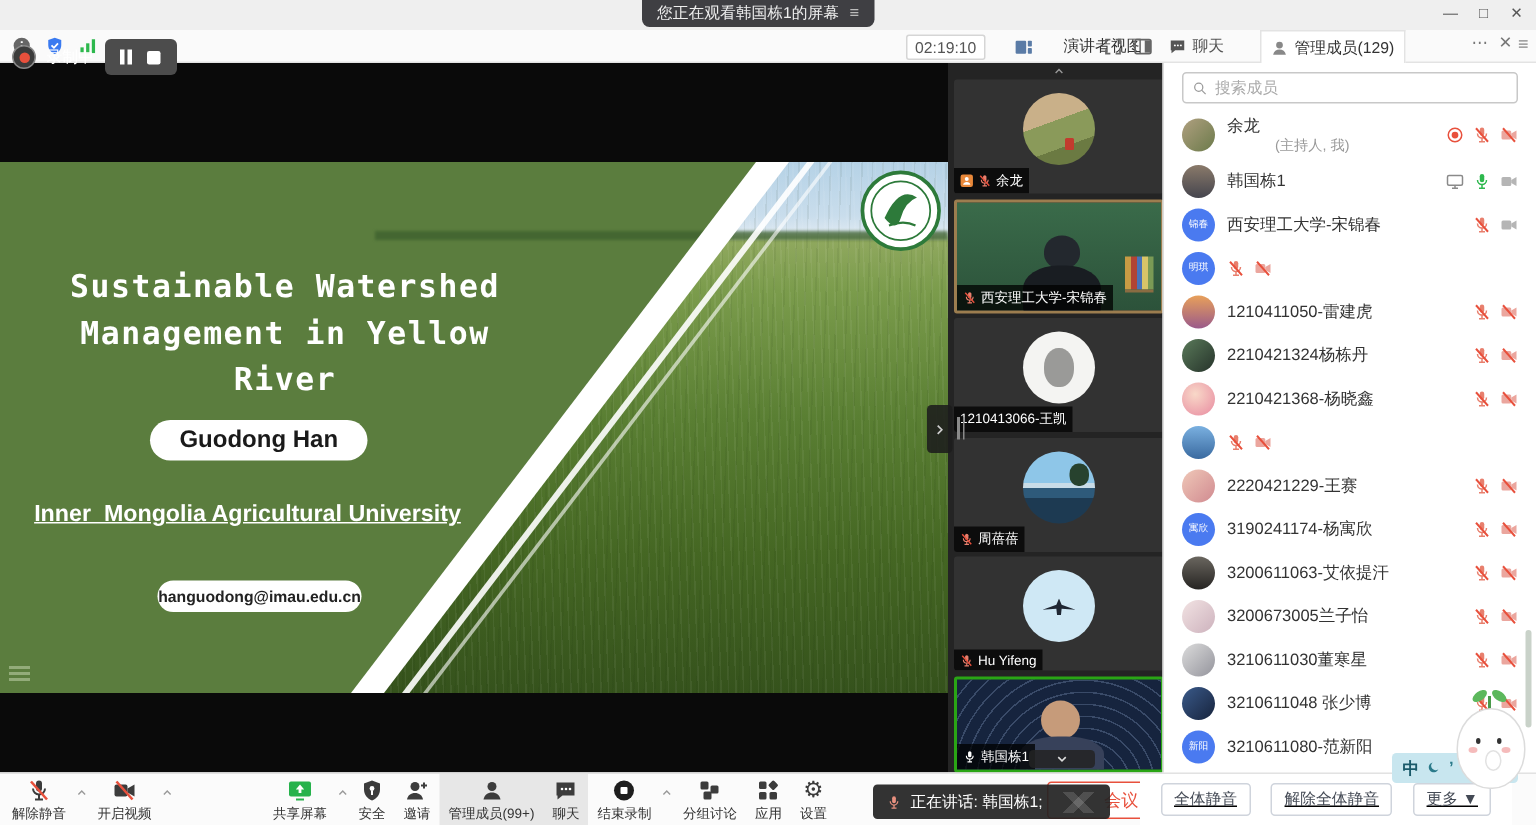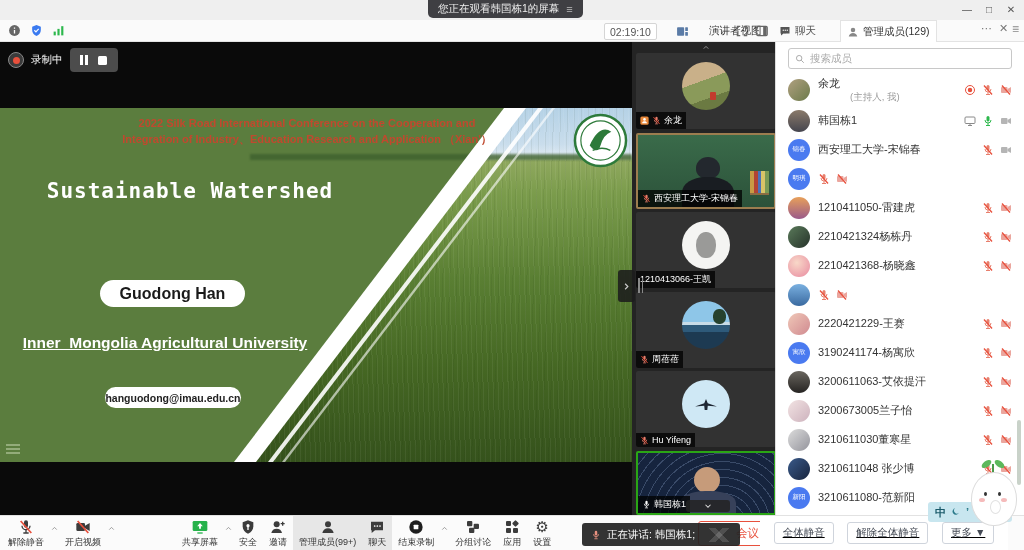--- a/index.html
+++ b/index.html
@@ -50,21 +50,21 @@
     font-family:"DejaVu Sans Mono","Liberation Mono",monospace;font-size:21px;line-height:31px;letter-spacing:1px;z-index:5;}
   #speakerpill{left:100px;top:172px;width:145px;height:27px;background:#fff;border-radius:14px;
     display:flex;align-items:center;justify-content:center;color:#1a1a1a;font-weight:bold;font-size:16px;z-index:5;}
   #affiliation{left:5px;top:226px;width:320px;text-align:center;color:#fff;font-weight:bold;font-size:15.5px;
     text-decoration:underline;white-space:pre;z-index:5;}
   #emailpill{left:105px;top:279px;width:136px;height:21px;background:#fff;border-radius:11px;
     display:flex;align-items:center;justify-content:center;color:#222;font-weight:bold;font-size:10.5px;z-index:5;}
   #slideburger{left:6px;bottom:6px;width:14px;z-index:5;}
   #slideburger i{display:block;height:2px;margin:2px 0;background:rgba(215,230,195,.45);}
   
-  #recbar{left:8px;top:48px;height:24px;display:flex;align-items:center;gap:7px;z-index:10;}
+  #recbar{left:8px;top:26px;height:24px;display:flex;align-items:center;gap:7px;z-index:10;}
   #recdot{width:14px;height:14px;border-radius:50%;background:#3b3b3b;border:1px solid #888;
     display:flex;align-items:center;justify-content:center;}
   #recdot i{width:7px;height:7px;border-radius:50%;background:#e8503c;}
   #reclabel{color:#fff;font-size:10.5px;}
   #recbtns{background:#4c4c4c;border-radius:4px;width:48px;height:24px;display:flex;align-items:center;justify-content:center;gap:10px;}
   #pausebtn{display:flex;gap:2.5px;}#pausebtn i{width:2.5px;height:10px;background:#fff;}
   #stopbtn{width:9px;height:9px;background:#fff;border-radius:1.5px;}
   
   #strip{left:632px;top:42px;width:148px;height:473px;background:#242424;}
   #chevup{left:64px;top:1px;width:20px;height:9px;}
@@ -258,34 +258,31 @@
 <span id="tabclose" class="abs">✕</span>
 <span id="tabmenu" class="abs">≡</span>
 
 <div id="share" class="abs">
   <div id="slide" class="abs">
     <div id="photo" class="abs"></div>
     <div id="treeline" class="abs"></div>
     <div id="stripe-main" class="abs stripe"></div>
     <div id="stripe-thin1" class="abs stripe"></div>
     <div id="stripe-thin2" class="abs stripe"></div>
-    <div id="confline" class="abs">
-      <div>2022 Silk Road International Conference on the Cooperation and</div>
-      <div>Integration of Industry、Education Research and Application （Xian'）</div>
-    </div>
     <div id="slidelogo" class="abs">
       <svg viewBox="0 0 56 56">
         <circle cx="28" cy="28" r="26" fill="#fff" stroke="#2d7a3a" stroke-width="2.5"></circle>
         <circle cx="28" cy="28" r="20" fill="none" stroke="#2d7a3a" stroke-width="1.2"></circle>
         <path d="M17 33 Q27 11 39 19 Q31 22 28 33 Q25 43 17 33" fill="#2d7a3a"></path>
         <path d="M20 38 Q30 34 38 38" fill="none" stroke="#2d7a3a" stroke-width="1.5"></path>
       </svg>
     </div>
     <div id="slidetitle" class="abs">
       <div>Sustainable Watershed</div>
+      <div>Management in Yellow River</div>
     </div>
     <div id="speakerpill" class="abs">
       <span>Guodong Han</span>
     </div>
     <div id="affiliation" class="abs"><span>Inner  Mongolia Agricultural University</span></div>
     <div id="emailpill" class="abs">
       <span>hanguodong@imau.edu.cn</span>
     </div>
     <div id="slideburger" class="abs">
         <i></i>

